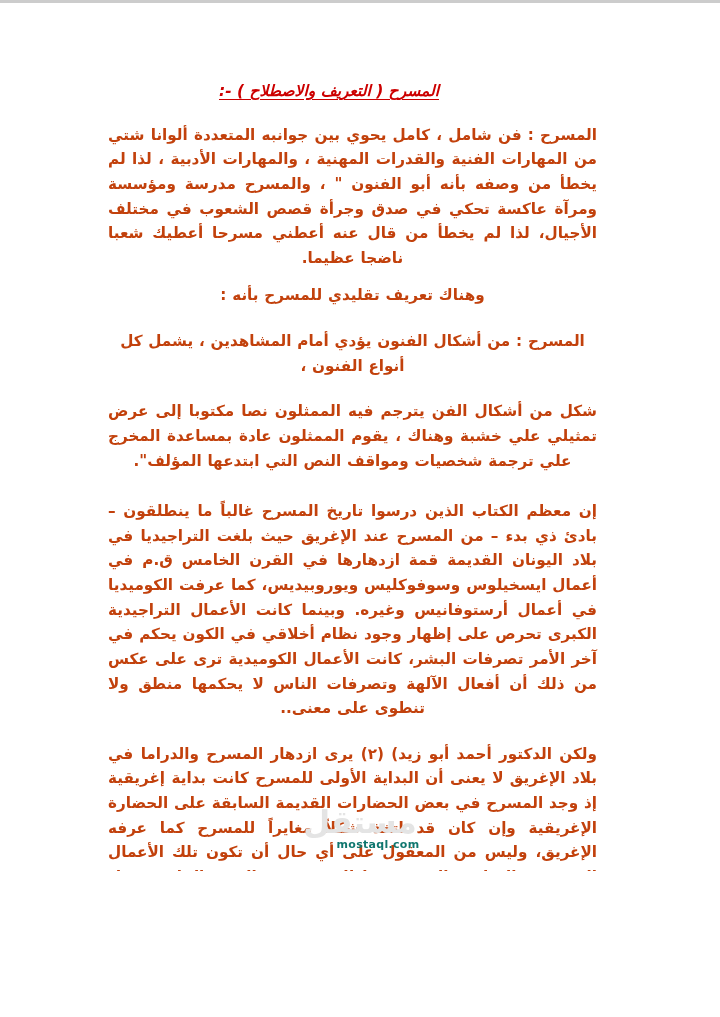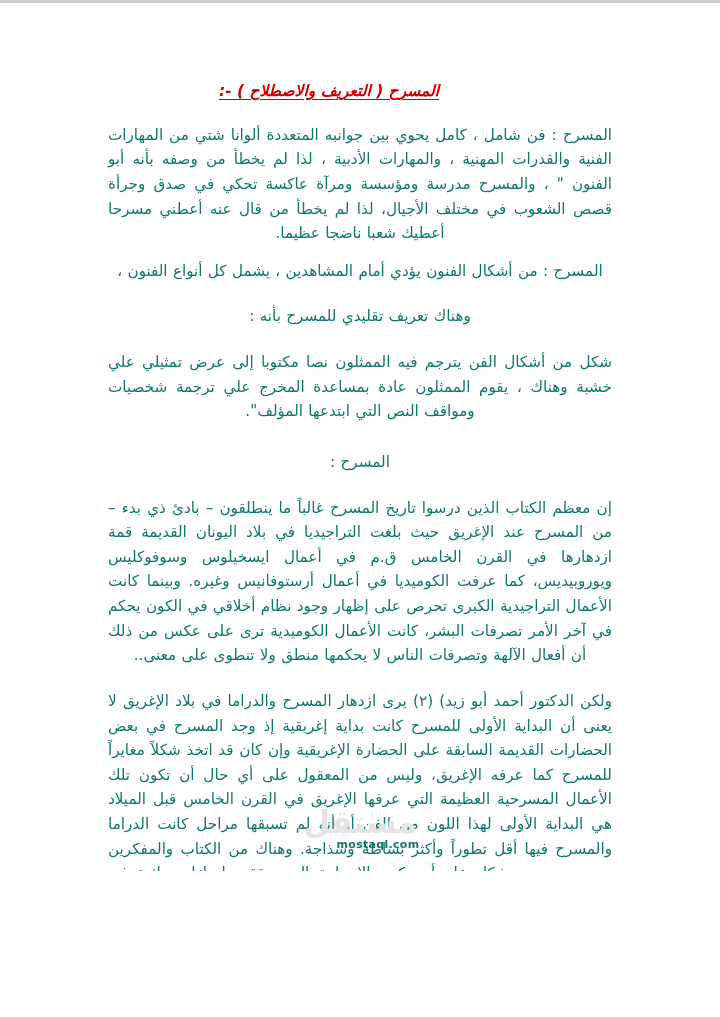--- a/index.html
+++ b/index.html
@@ -40,26 +40,26 @@
     text-decoration: underline;
     text-underline-offset: 3px;
     margin: 0 0 20px 0;
     padding-right: 62px;
     line-height: 1.4;
   }
   .para {
     direction: rtl;
     text-align: justify;
     text-align-last: center;
-    color: #0f766e;
+    color: #c2410c;
     font-family: "DejaVu Sans", sans-serif;
-    font-weight: normal;
+    font-weight: bold;
     font-size: 15.2px;
     line-height: 1.62;
-    margin: 0 0 13px 0;
+    margin: 0 15px 13px 0;
     word-spacing: 0.5px;
   }
   .para.gap-lg { margin-bottom: 21px; }
   .para.gap-xl { margin-bottom: 26px; }
   .para.centered-line {
     text-align: center;
     text-align-last: center;
   }
   .watermark {
     position: absolute;
@@ -98,27 +98,26 @@
 <body>
 
 <div class="page">
 
   <div class="doc-body">
 
     <h1 class="doc-title">المسرح ( التعريف والاصطلاح ) -:</h1>
 
     <p class="para">المسرح : فن شامل ، كامل يحوي بين جوانبه المتعددة ألوانا شتي من المهارات الفنية والقدرات المهنية ، والمهارات الأدبية ، لذا لم يخطأ من وصفه بأنه أبو الفنون " ، والمسرح مدرسة ومؤسسة ومرآة عاكسة تحكي في صدق وجرأة قصص الشعوب في مختلف الأجيال، لذا لم يخطأ من قال عنه أعطني مسرحا أعطيك شعبا ناضجا عظيما.</p>
 
+    <p class="para gap-lg centered-line">وهناك تعريف تقليدي للمسرح بأنه :</p>
+
     <p class="para gap-lg centered-line">المسرح : من أشكال الفنون يؤدي أمام المشاهدين ، يشمل كل أنواع الفنون ،</p>
-
-    <p class="para gap-lg centered-line">وهناك تعريف تقليدي للمسرح بأنه :</p>
 
     <p class="para gap-xl">شكل من أشكال الفن يترجم فيه الممثلون نصا مكتوبا إلى عرض تمثيلي علي خشبة وهناك ، يقوم الممثلون عادة بمساعدة المخرج علي ترجمة شخصيات ومواقف النص التي ابتدعها المؤلف".</p>
 
-    <p class="para gap-lg centered-line">المسرح :</p>
 
 
     <p class="para gap-lg">إن معظم الكتاب الذين درسوا تاريخ المسرح غالباً ما ينطلقون – بادئ ذي بدء – من المسرح عند الإغريق حيث بلغت التراجيديا في بلاد اليونان القديمة قمة ازدهارها في القرن الخامس ق.م في أعمال ايسخيلوس وسوفوكليس ويوروبيديس، كما عرفت الكوميديا في أعمال أرستوفانيس وغيره. وبينما كانت الأعمال التراجيدية الكبرى تحرص على إظهار وجود نظام أخلاقي في الكون يحكم في آخر الأمر تصرفات البشر، كانت الأعمال الكوميدية ترى على عكس من ذلك أن أفعال الآلهة وتصرفات الناس لا يحكمها منطق ولا تنطوى على معنى..</p>
 
     <p class="para">ولكن الدكتور أحمد أبو زيد) (٢) يرى ازدهار المسرح والدراما في بلاد الإغريق لا يعنى أن البداية الأولى للمسرح كانت بداية إغريقية إذ وجد المسرح في بعض الحضارات القديمة السابقة على الحضارة الإغريقية وإن كان قد اتخذ شكلاً مغايراً للمسرح كما عرفه الإغريق، وليس من المعقول على أي حال أن تكون تلك الأعمال المسرحية العظيمة التي عرفها الإغريق في القرن الخامس قبل الميلاد هي البداية الأولى لهذا اللون من الفن أو أنه لم تسبقها مراحل كانت الدراما والمسرح فيها أقل تطوراً وأكثر بساطة وسذاجة. وهناك من الكتاب والمفكرين من يستبعدون بشكل عام أن تكون الإنسانية التي حققت إنجازات رائعة في مختلف الفنون في شتى ميادين الحضارة الثقافية قد عجزت عن اكتشاف الدراما والمسرح وأنها عاشت كل تلك</p>
 
   </div>
 
   <div class="watermark">
     <div class="watermark-mark">مستقل</div>

